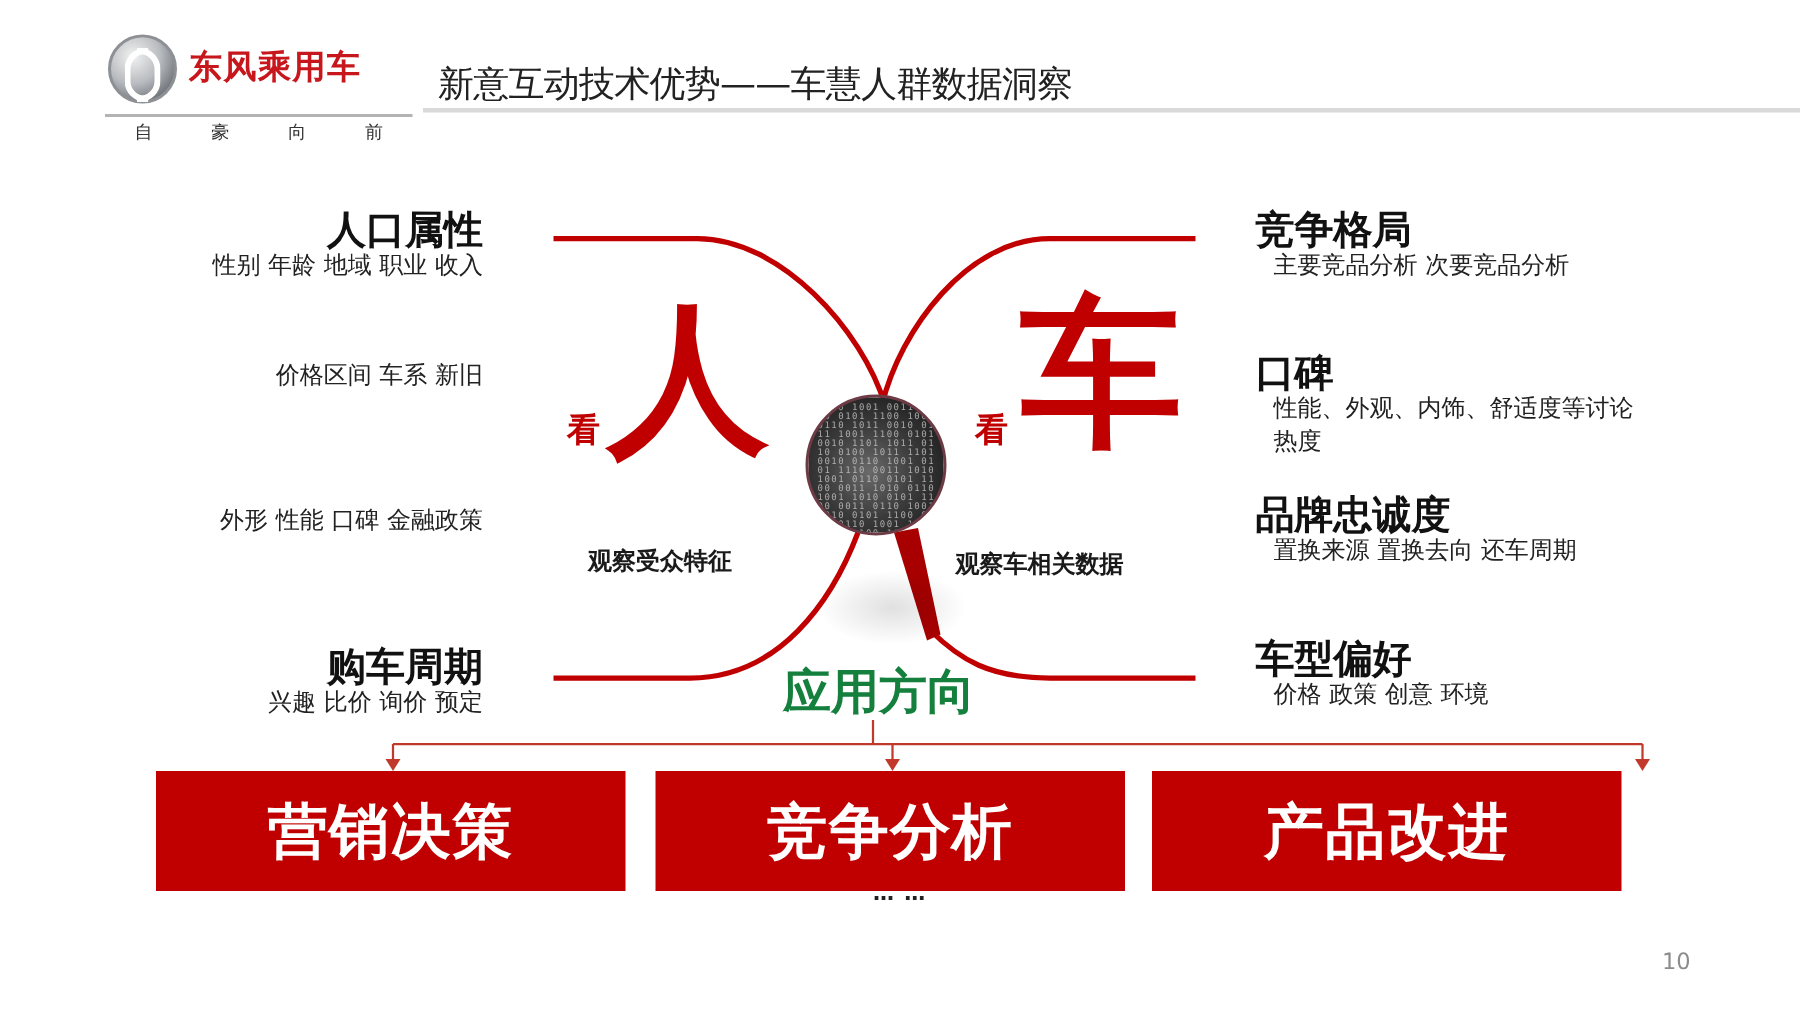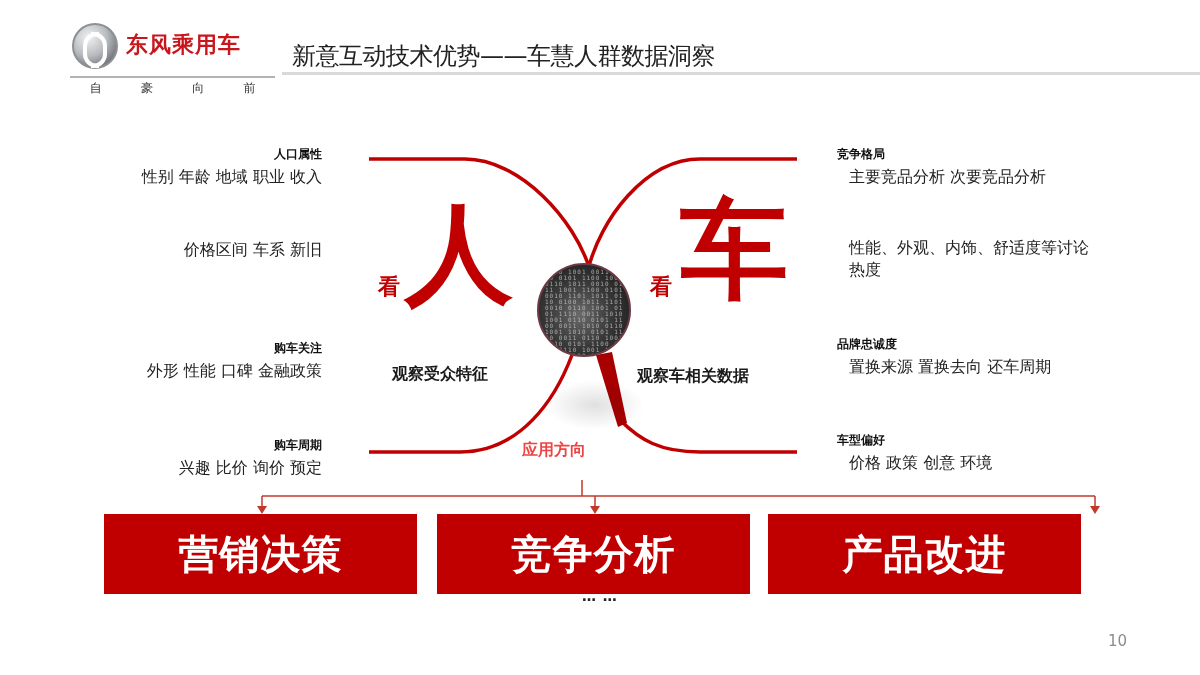--- a/index.html
+++ b/index.html
@@ -17,38 +17,38 @@
     .logo-brand { position: absolute; left: 56px; top: 10px; font-size: 22px; font-weight: bold; color: #c8161d; letter-spacing: 1px; white-space: nowrap; }
     .logo-rule { position: absolute; left: 0; top: 56px; width: 205px; height: 2px; background: #b3b3b3; }
     .logo-slogan { position: absolute; left: 0; top: 60px; width: 205px; display: flex; justify-content: space-around; font-size: 12px; color: #333; }
 
     .title { position: absolute; left: 292px; top: 40px; font-size: 24px; color: #222; white-space: nowrap; letter-spacing: -0.5px; }
     .title-rule { position: absolute; left: 282px; top: 72px; width: 918px; height: 3px; background: #d9d9d9; }
 
     .item { position: absolute; }
     .item.left { text-align: right; right: 878px; }
     .item.right { text-align: left; left: 837px; }
-    .item-title { font-size: 12px; font-weight: bold; color: #111; line-height: 24px; white-space: nowrap; }
+    .item-title { font-size: 26px; font-weight: bold; color: #111; line-height: 24px; white-space: nowrap; }
     .item-desc { font-size: 16px; color: #222; line-height: 22px; white-space: nowrap; margin-left: 12px; }
 
     svg.curves { position: absolute; left: 0; top: 0; }
 
     .big-char { position: absolute; font-weight: bold; color: #c00000; line-height: 1; }
     .kan { position: absolute; font-size: 22px; font-weight: bold; color: #c00000; }
     .sub-label { position: absolute; font-size: 16px; font-weight: bold; color: #1a1a1a; white-space: nowrap; }
 
     .lens { position: absolute; left: 537px; top: 263px; width: 94px; height: 94px; border-radius: 50%;
       background: radial-gradient(circle at 45% 55%, #6a6a6a 0%, #3a3a3a 45%, #111 100%);
       border: 2px solid #6d3b46; overflow: hidden; }
     .lens-code { position: absolute; left: 6px; top: 4px; width: 82px; height: 86px; font-family: "DejaVu Sans Mono", monospace;
       font-size: 6px; line-height: 6px; color: #cfcfcf; letter-spacing: 1px; word-break: break-all; opacity: 0.75; }
     .lens-shadow { position: absolute; left: 545px; top: 380px; width: 100px; height: 50px; border-radius: 50%;
       background: radial-gradient(ellipse at center, rgba(0,0,0,0.12) 0%, rgba(0,0,0,0) 70%); }
 
-    .apply { position: absolute; left: 522px; top: 440px; font-size: 16px; font-weight: bold; color: #ef4444; white-space: nowrap; }
+    .apply { position: absolute; left: 522px; top: 440px; font-size: 32px; font-weight: bold; color: #15803d; white-space: nowrap; }
 
     .box { position: absolute; top: 514px; height: 80px; background: #c00000; color: #fff; font-size: 40px; font-weight: bold;
       display: flex; align-items: center; justify-content: center; letter-spacing: 1px; }
     .ellipsis { position: absolute; left: 582px; top: 588px; font-size: 14px; font-weight: bold; color: #222; letter-spacing: 1px; }
     .page-num { position: absolute; left: 1108px; top: 632px; font-size: 15px; color: #8c8c8c; }
   </style>
 </head>
 <body>
 
 <div class="logo">
@@ -95,33 +95,33 @@
 </svg>
 
 <div class="item left" style="top:142px">
   <div class="item-title">人口属性</div>
   <div class="item-desc">性别 年龄 地域 职业 收入</div>
 </div>
 <div class="item left" style="top:239px">
   <div class="item-desc">价格区间 车系 新旧</div>
 </div>
 <div class="item left" style="top:336px">
-  <div class="item-title">购车关注</div>
   <div class="item-desc">外形 性能 口碑 金融政策</div>
 </div>
 <div class="item left" style="top:433px">
   <div class="item-title">购车周期</div>
   <div class="item-desc">兴趣 比价 询价 预定</div>
 </div>
 
 <div class="item right" style="top:142px">
   <div class="item-title">竞争格局</div>
   <div class="item-desc">主要竞品分析 次要竞品分析</div>
 </div>
 <div class="item right" style="top:237px">
+  <div class="item-title">口碑</div>
   <div class="item-desc">性能、外观、内饰、舒适度等讨论</div>
   <div class="item-desc">热度</div>
 </div>
 <div class="item right" style="top:332px">
   <div class="item-title">品牌忠诚度</div>
   <div class="item-desc">置换来源 置换去向 还车周期</div>
 </div>
 <div class="item right" style="top:428px">
   <div class="item-title">车型偏好</div>
   <div class="item-desc">价格 政策 创意 环境</div>

